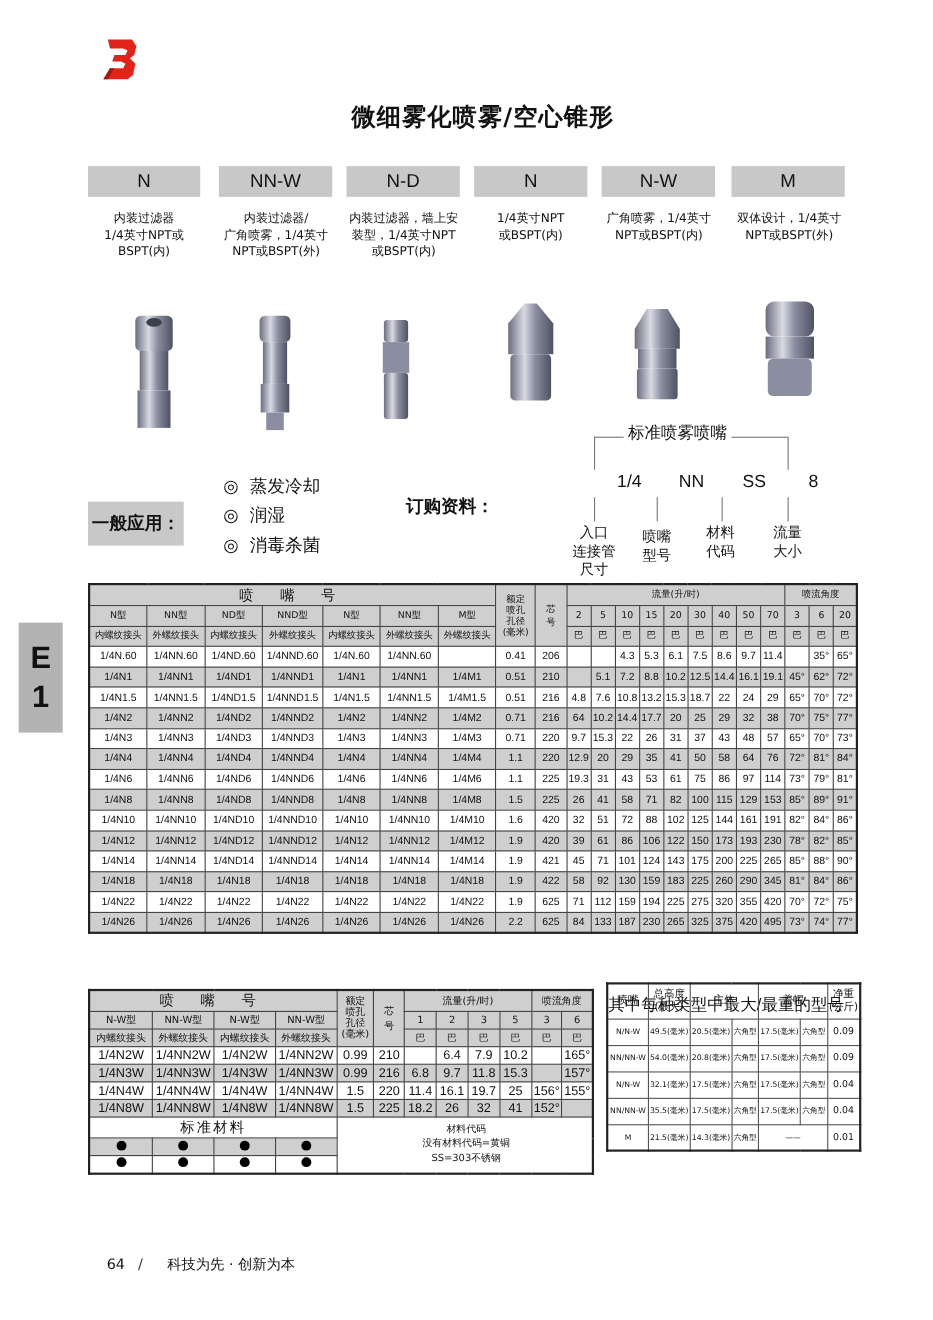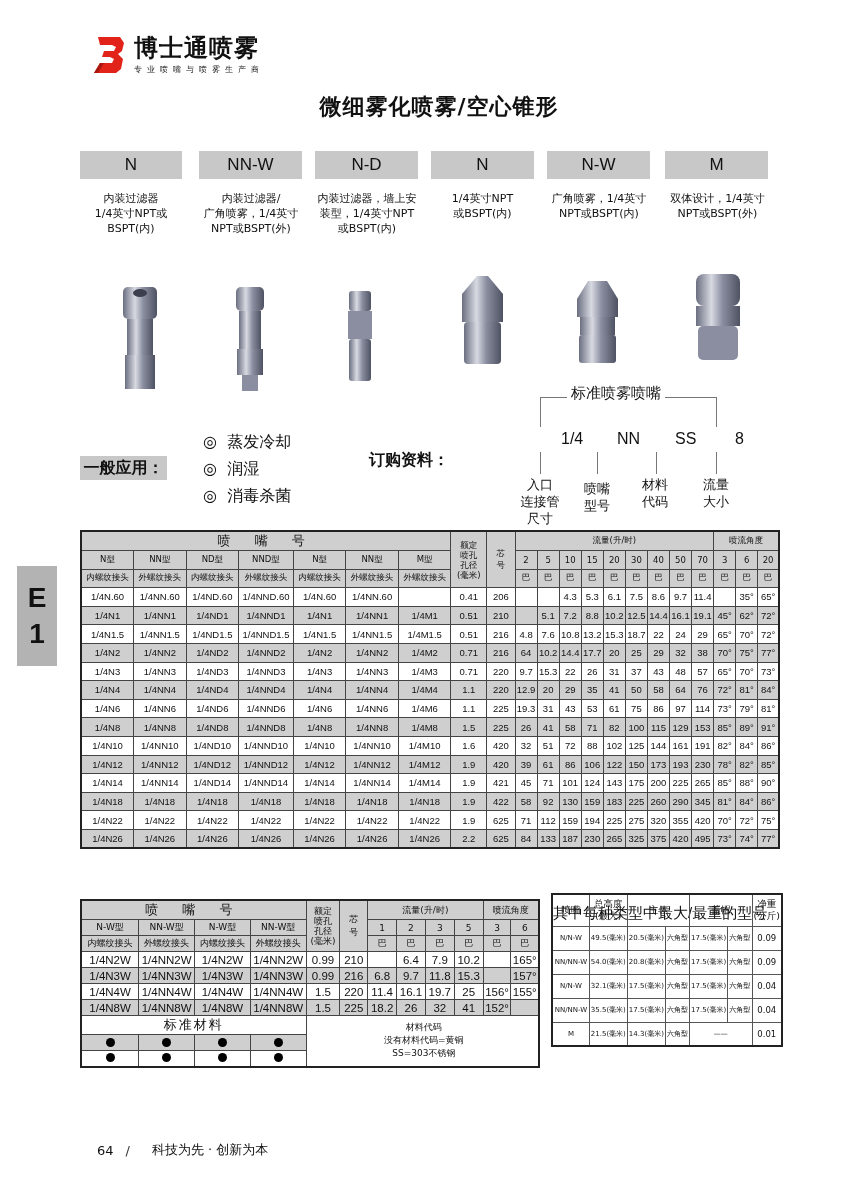--- a/index.html
+++ b/index.html
@@ -20,21 +20,21 @@
   .type-tab { position: absolute; top: 0; height: 28px; background: #c8c8c8; font-size: 17px; display: flex; align-items: center; justify-content: center; }
   .type-desc { position: absolute; top: 40px; font-size: 11px; text-align: center; line-height: 15px; font-family: "DejaVu Sans", sans-serif; }
 
   
   .nozzle { position: absolute; }
 
   
   .side-tab { left: 17px; top: 566px; width: 40px; height: 100px; background: #b3b3b3; display: flex; flex-direction: column; align-items: center; justify-content: center; font-size: 28px; font-weight: bold; line-height: 36px; }
 
   
-  .app-label { left: 80px; top: 456px; width: 87px; height: 24px; background: #c8c8c8; font-size: 16px; font-weight: bold; display: flex; align-items: center; justify-content: center; font-family: "DejaVu Sans", sans-serif; }
+  .app-label { left: 80px; top: 456px; width: 87px; height: 40px; background: #c8c8c8; font-size: 16px; font-weight: bold; display: flex; align-items: center; justify-content: center; font-family: "DejaVu Sans", sans-serif; }
   .app-list { left: 203px; top: 428px; font-size: 16px; line-height: 27px; font-family: "DejaVu Sans", sans-serif; }
   .order-label { left: 369px; top: 450px; font-size: 16px; font-weight: bold; font-family: "DejaVu Sans", sans-serif; }
 
   
   .od-title { left: 567px; top: 384px; font-size: 15px; font-family: "DejaVu Sans", sans-serif; background:#fff; padding: 0 4px; }
   .od-line { position: absolute; background: #777; }
   .od-code { position: absolute; top: 430px; font-size: 16px; margin-left: 32px; }
   .od-cap { position: absolute; top: 476px; font-size: 13px; text-align: center; line-height: 17px; font-family: "DejaVu Sans", sans-serif; }
 
   
@@ -68,24 +68,20 @@
 </style>
 </head>
 <body>
 
 <div class="abs logo">
   <div class="logo-mark">
     <svg width="34" height="40" viewBox="0 0 34 40">
       <polygon points="6,2 28,2 32,8 30,16 26,19 31,24 29,34 24,38 2,38 8,28 20,28 22,24 18,22 10,22 12,16 22,16 24,12 20,10 8,10" fill="#e2231a"></polygon>
       <polygon points="2,38 8,28 12,28 6,38" fill="#a81810"></polygon>
     </svg>
-  </div>
-  <div class="logo-text">
-    <div class="logo-title">博士通喷雾</div>
-    <div class="logo-sub">专业喷嘴与喷雾生产商</div>
   </div>
 </div>
 
 <div class="abs page-title">微细雾化喷雾/空心锥形</div>
 
 <div class="abs types">
   <div class="type-tab" style="left:0;width:102px">N</div>
   <div class="type-tab" style="left:119px;width:103px">NN-W</div>
   <div class="type-tab" style="left:235px;width:103px">N-D</div>
   <div class="type-tab" style="left:351px;width:103px">N</div>

